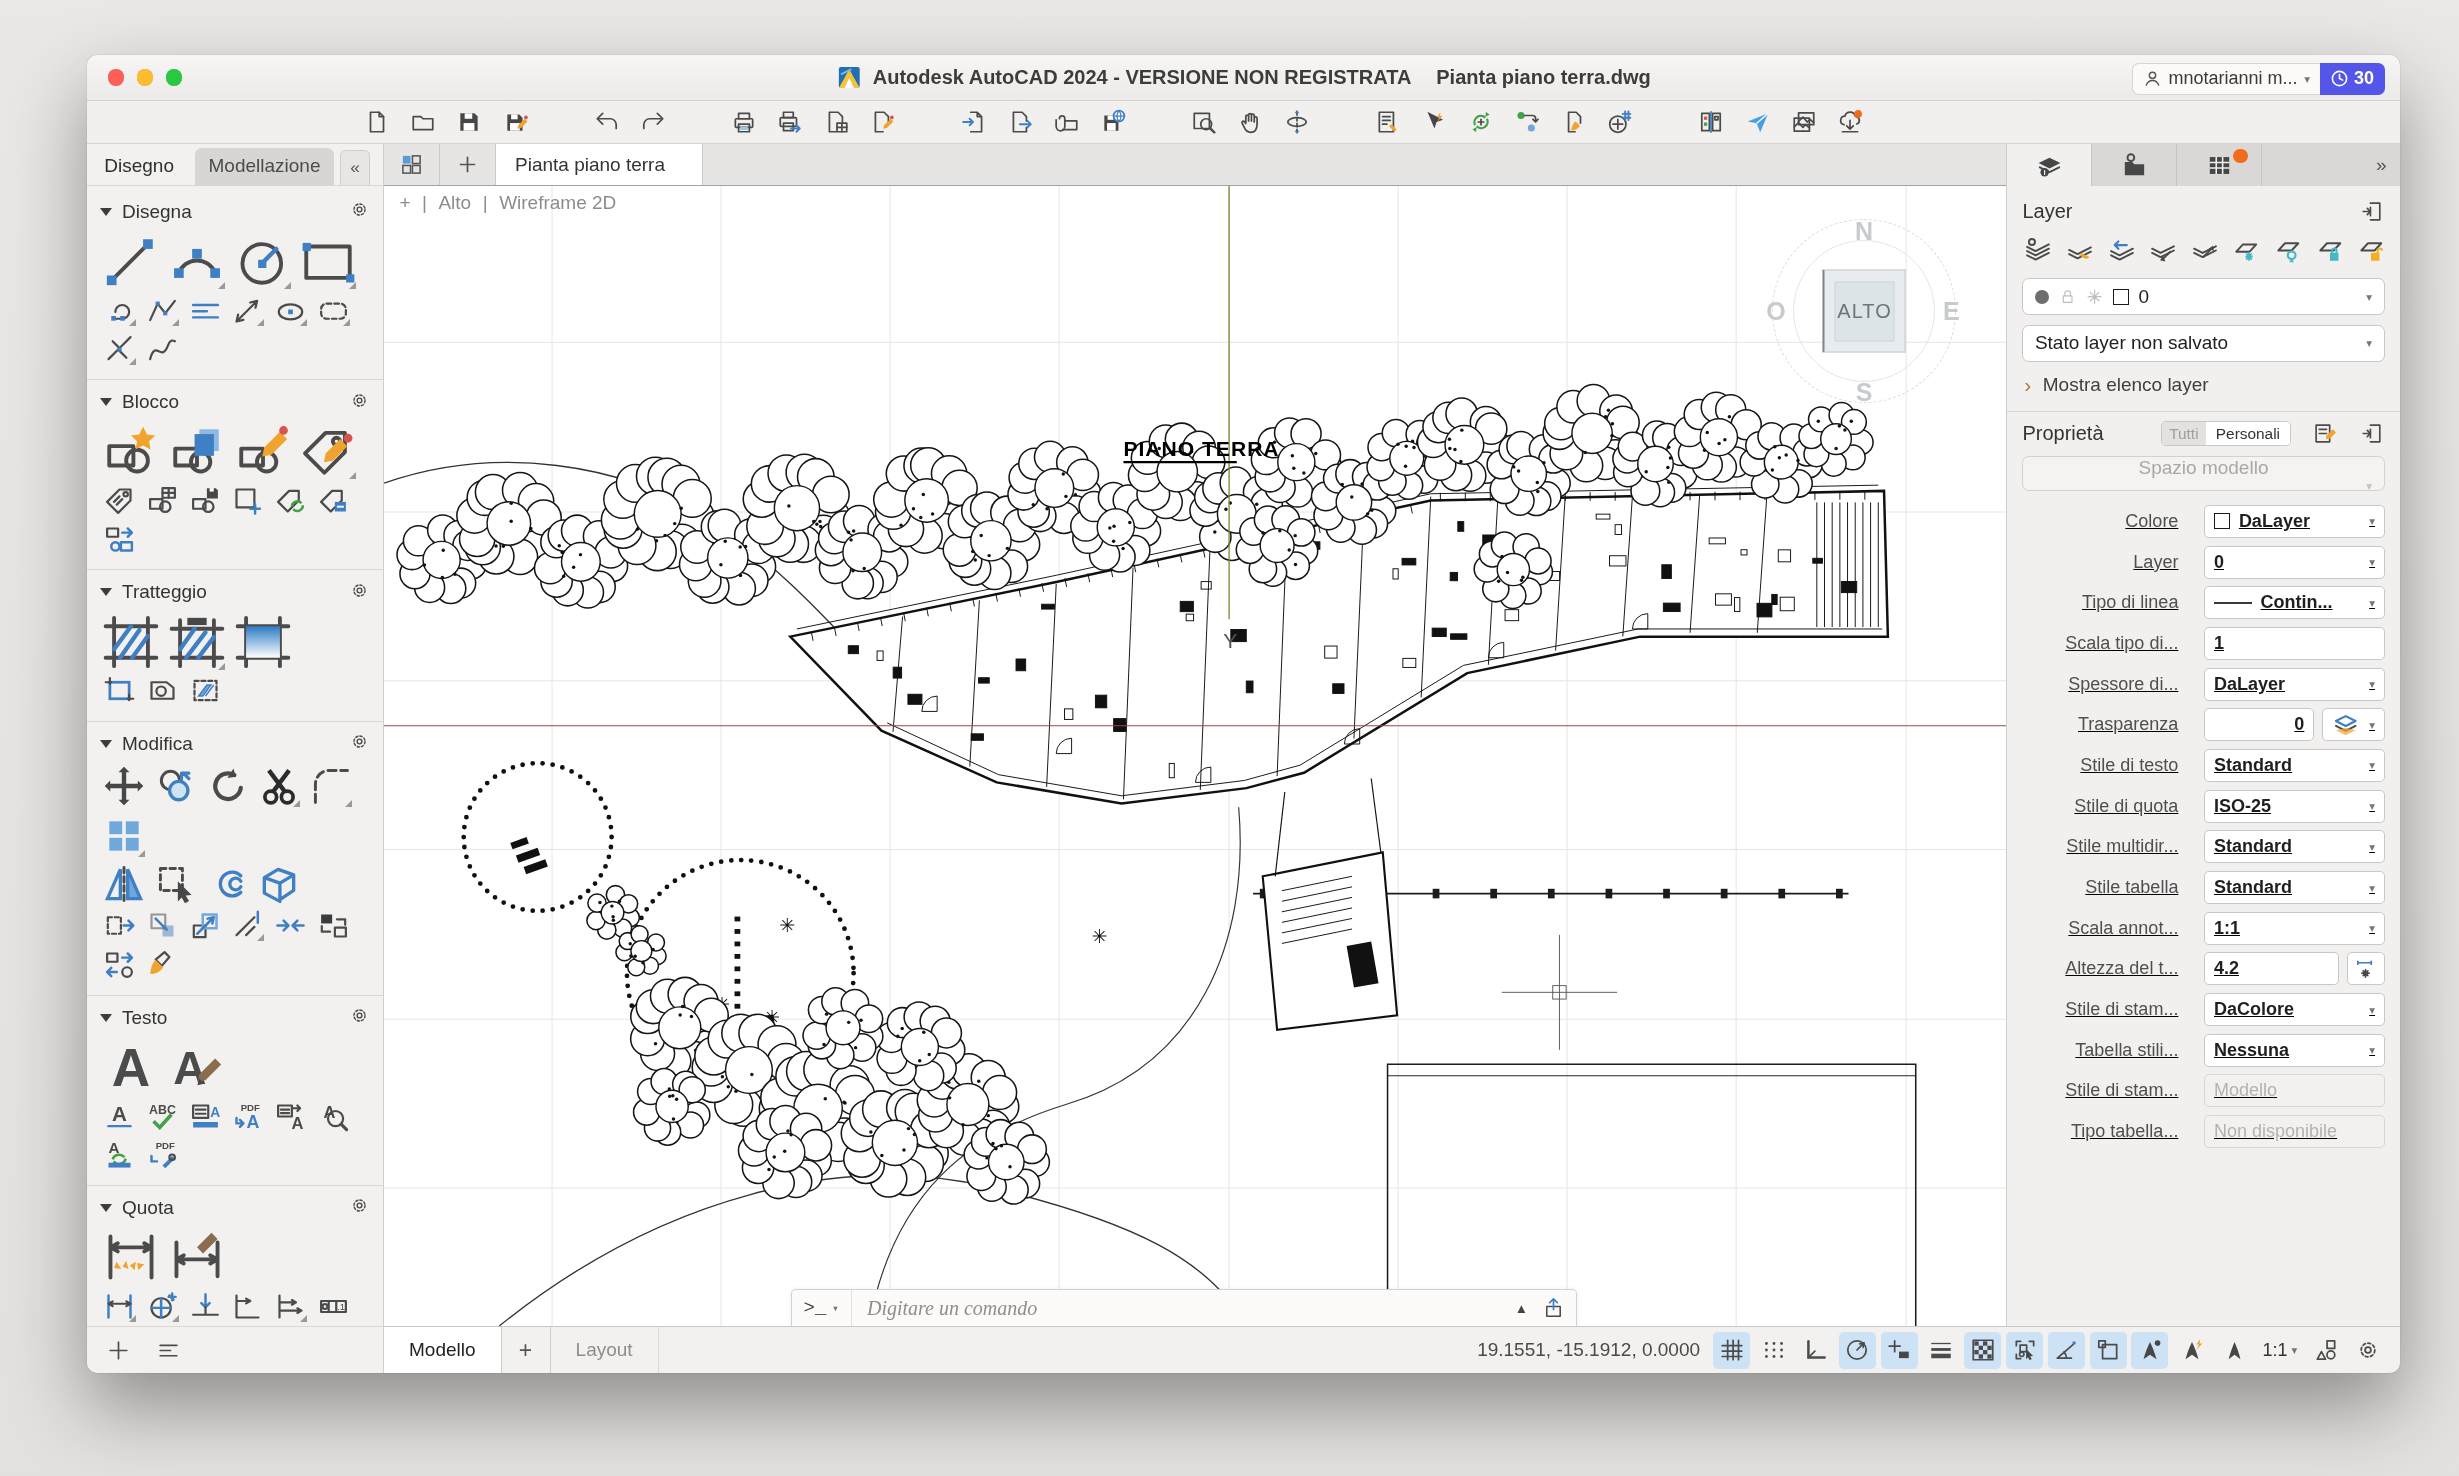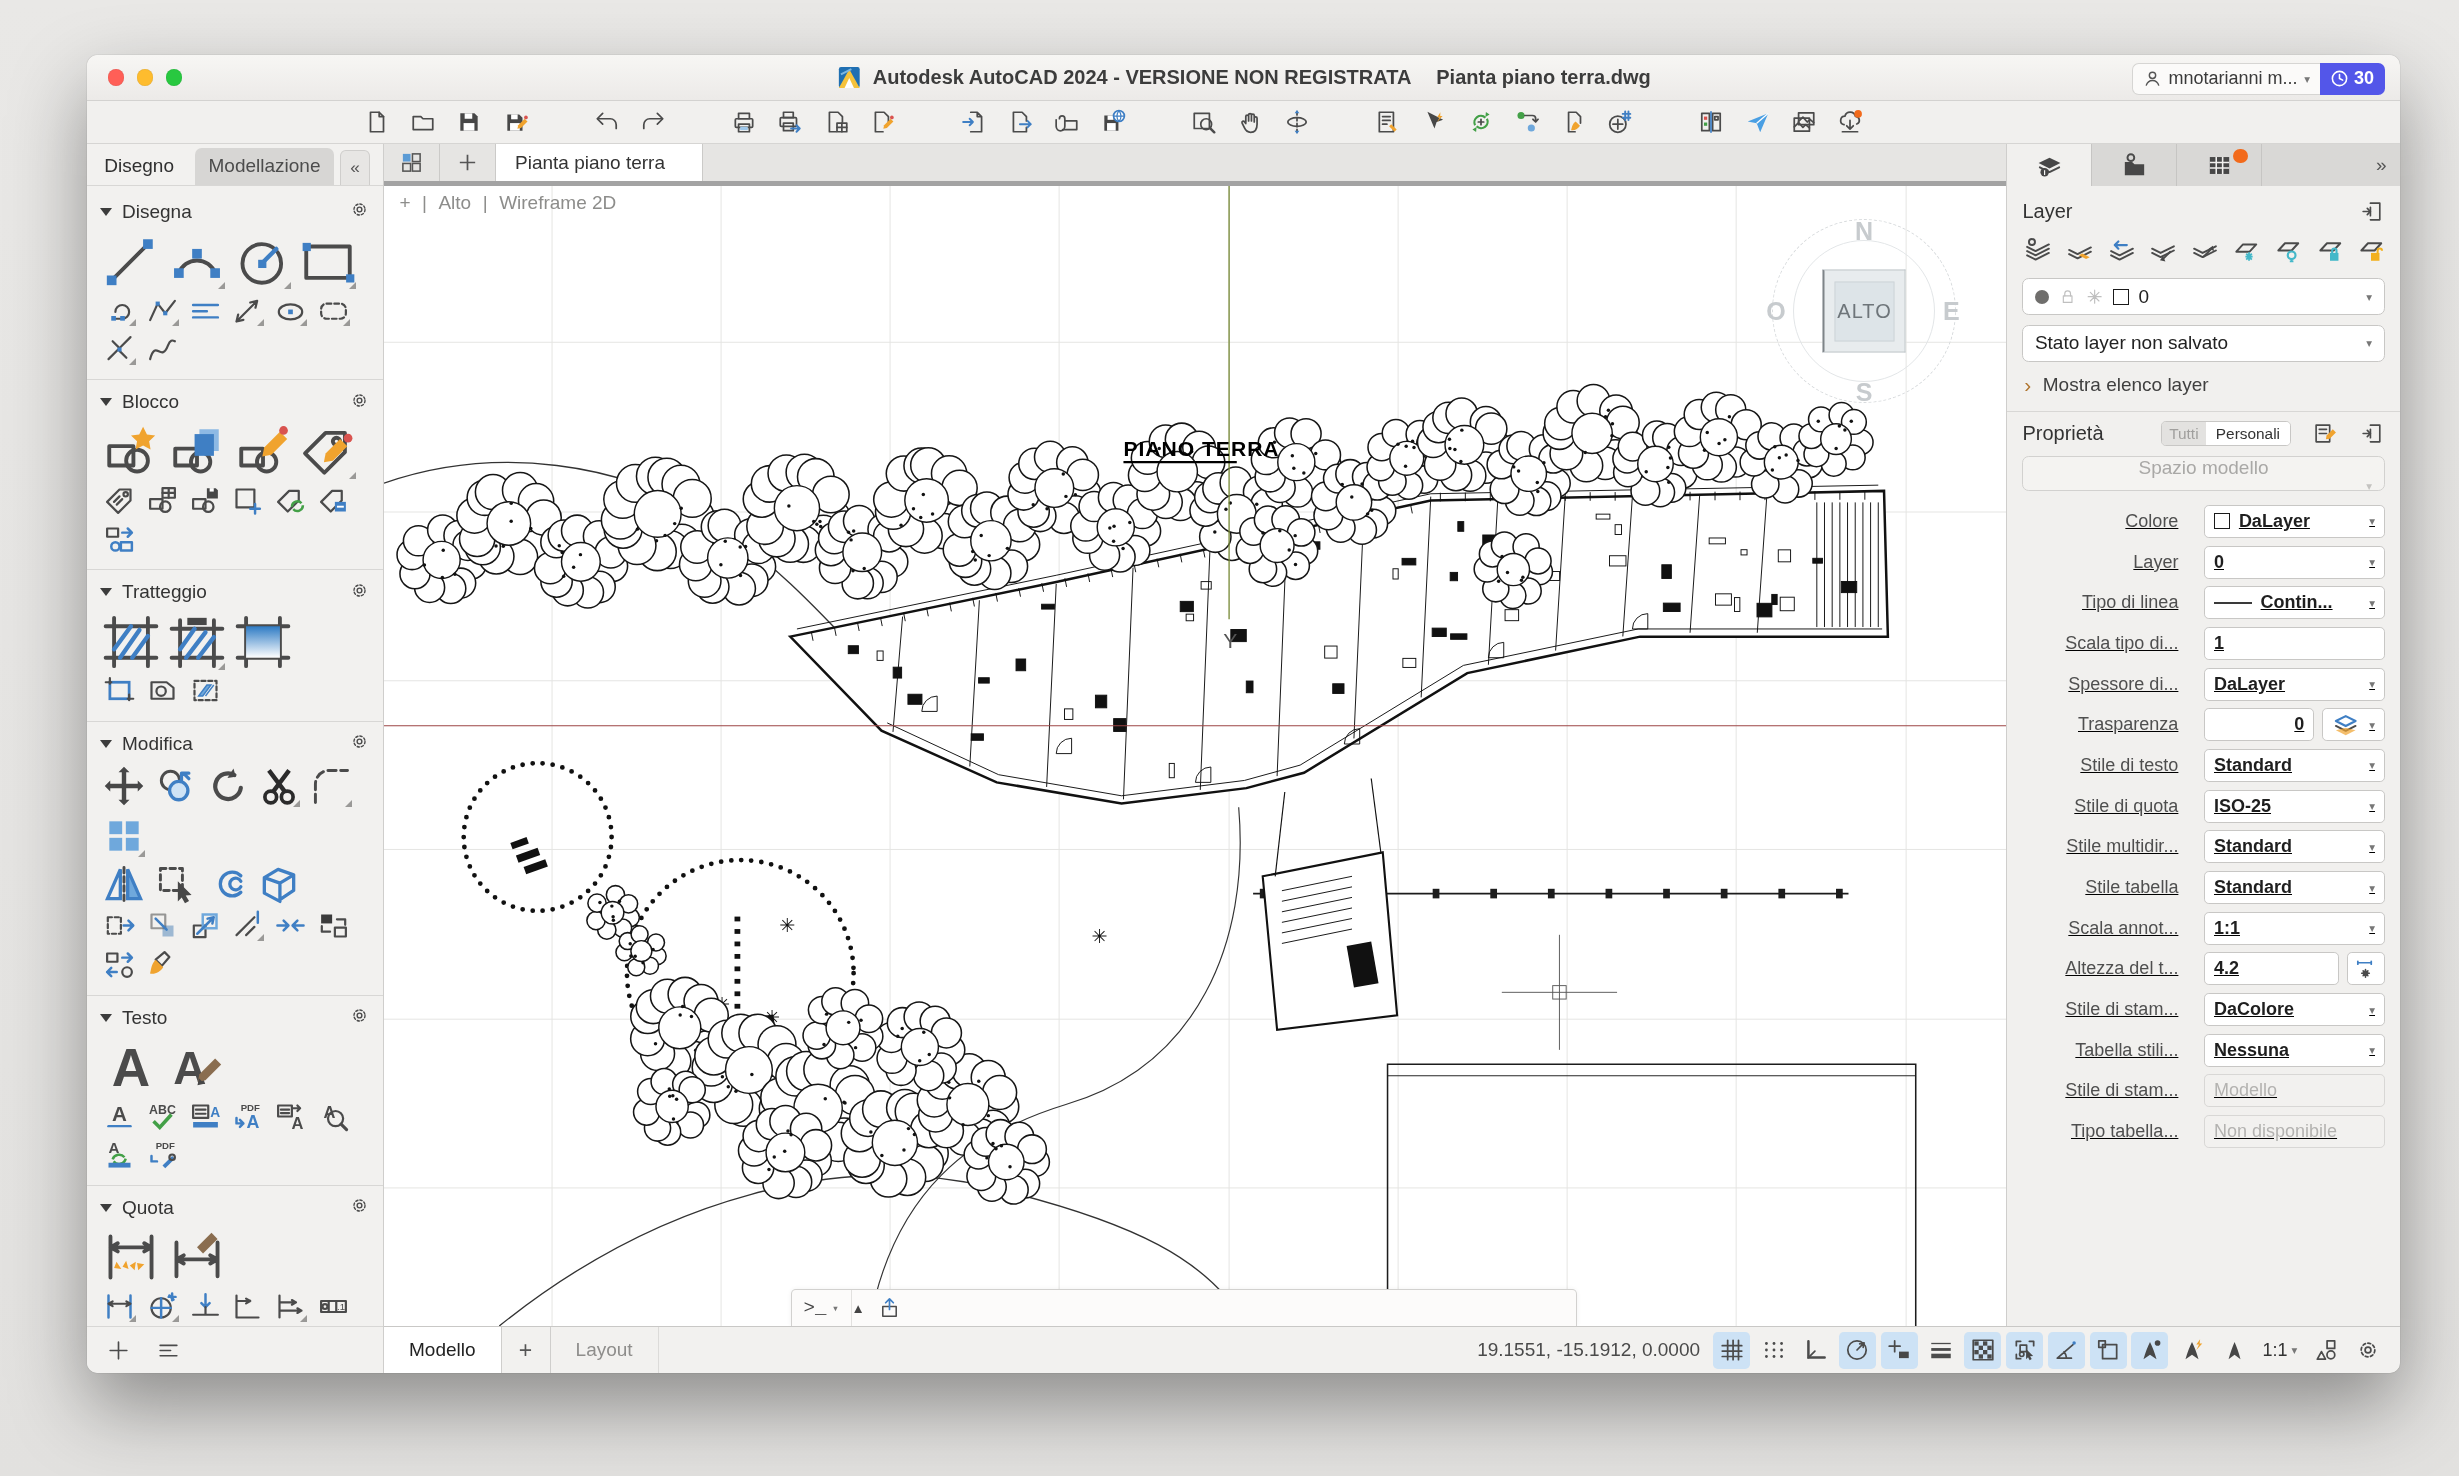--- a/index.html
+++ b/index.html
@@ -52,21 +52,21 @@
   .tool.sm{width:35px;height:33px;}
   .tool svg{width:100%;height:100%;}
   .tool.fly:after{content:"";position:absolute;right:1px;bottom:1px;width:0;height:0;
     border-left:7.7px solid transparent;border-bottom:7.7px solid #9a9997;}
   .sb-footer{flex:0 0 47px;border-top:1px solid #d8d7d5;display:flex;align-items:center;gap:25px;padding-left:19px;}
   .sb-footer svg{width:25px;height:25px;}
   
   .centercol{flex:1;display:flex;flex-direction:column;min-width:0;}
   .canvasrow{flex:1;display:flex;min-height:0;}
   .canvas-stack{flex:1;display:flex;flex-direction:column;min-width:0;}
-  .dtab-strip{height:42px;flex:0 0 42px;background:#e6e5e3;border-bottom:5px solid #a3a3a3;display:flex;align-items:stretch;}
+  .dtab-strip{height:42px;flex:0 0 42px;background:#e6e5e3;border-bottom:1px solid #a3a3a3;display:flex;align-items:stretch;}
   .dtab-cell{display:flex;align-items:center;justify-content:center;border-right:1px solid #cbcac8;width:56px;color:#4a4a4a;}
   .dtab-cell svg{width:23px;height:23px;}
   .dtab{display:flex;align-items:center;background:#fff;border-right:1px solid #cbcac8;padding:0 37px 0 19px;
     font-size:19px;color:#333;}
   .canvas{flex:1;position:relative;background:#fff;overflow:hidden;}
   .canvas svg.plan{position:absolute;inset:0;}
   .vp-controls{position:absolute;left:15.4px;top:5.8px;font-size:19px;color:#8d8d8b;display:flex;gap:11.5px;align-items:center;}
   .viewcube{position:absolute;right:50px;top:33px;width:184px;height:184px;}
   .vc-ring{position:absolute;inset:0;border:1.4px dashed #d8dbdd;border-radius:50%;}
   .vc-ring2{position:absolute;inset:21px;border:1.4px solid #e3e6e8;border-radius:50%;}
@@ -1791,20 +1791,21 @@
               <div class="vc-e">E</div>
               <div class="vc-cube">
                 <div class="vc-face">ALTO</div>
               </div>
             </div>
             <div class="cmdbar">
               <div class="cmd-prompt">
                 <span>&gt;_</span>
                 <span class="caret">▾</span>
               </div>
+              <div class="cmd-input">Digitare un comando</div>
               <div class="cmd-right">
                 <span style="font-size:13.4px;color:#444;">▲</span>
                 <svg class="ico" viewBox="0 0 24 24">
                   <rect class="s" x="5" y="10" width="14" height="10"></rect>
                     <path class="sb" d="M12 13 V3 M8 6 l4-4 4 4"></path>
                 </svg>
               </div>
             </div>
           </div>
         </div>

